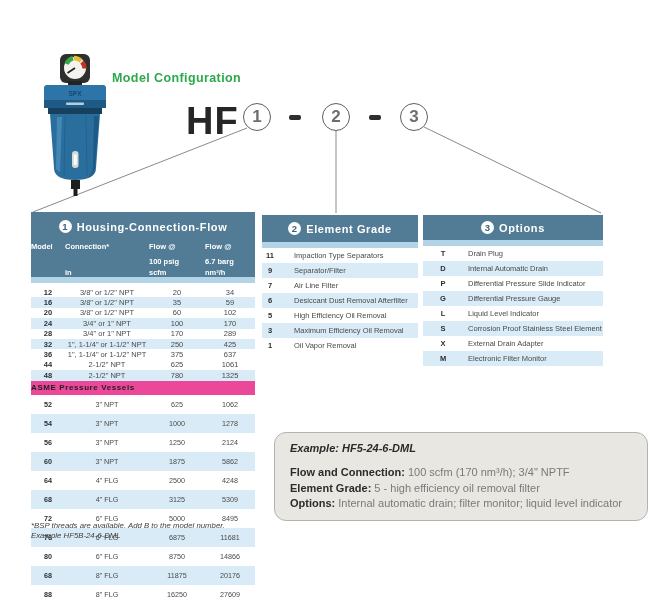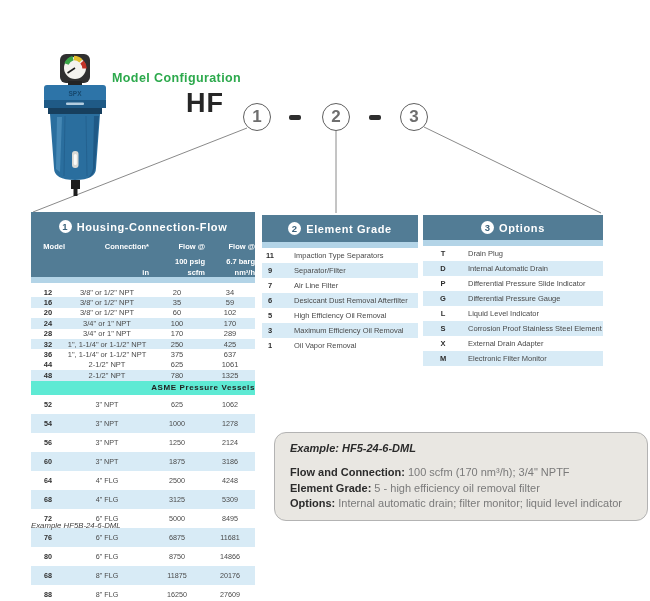--- a/index.html
+++ b/index.html
@@ -2,21 +2,21 @@
 <html><head>
 <meta charset="utf-8">
 <style>
   html,body{margin:0;padding:0;background:#fff;}
   .page{position:relative;width:650px;height:601px;background:#ffffff;overflow:hidden;
         font-family:"Liberation Sans","DejaVu Sans",sans-serif;color:#3c3c3c;}
 
   
   .heading{position:absolute;left:112px;top:71px;font-size:12.5px;font-weight:bold;
            color:#2ca94c;letter-spacing:.4px;}
-  .hf{position:absolute;left:186px;top:88px;font-size:27px;font-weight:bold;color:#262626;letter-spacing:1px;}
+  .hf{position:absolute;left:186px;top:100px;font-size:38px;font-weight:bold;color:#262626;letter-spacing:1px;}
   .circle{position:absolute;top:103px;width:28px;height:28px;border:1.6px solid #5f5f5f;border-radius:50%;
           box-sizing:border-box;background:#fff;color:#6e6e6e;font-size:17px;font-weight:bold;
           display:flex;align-items:center;justify-content:center;}
   .c1{left:243px}.c2{left:322px}.c3{left:400px}
   .dash{position:absolute;top:115px;width:12px;height:4.5px;background:#2e2e2e;border-radius:2px;}
   .d1{left:289px}.d2{left:369px}
   .connectors{position:absolute;left:0;top:0;pointer-events:none;}
 
   
   .product{position:absolute;left:38px;top:48px;}
@@ -33,28 +33,28 @@
   .trow{display:grid;align-items:center;}
   .trow.alt{background:#d8ebf6;}
   .cell{justify-self:center;white-space:nowrap;color:#4a4a4a;}
   .cell.c0{font-weight:bold;color:#2e2e2e;}
 
   
   .housing{left:31px;top:212px;width:224px;}
   .housing .ttitle{height:27px;font-size:11px;padding-top:2px;box-sizing:border-box;}
   .hcols{display:grid;grid-template-columns:34px 84px 56px 50px;height:38px;
          font-size:7.5px;font-weight:bold;}
-  .hcol{text-align:right;}
+  .hcol{text-align:left;}
   .hcol span{display:block;height:11px;line-height:11px;white-space:nowrap;}
   .hcol span:first-child{height:15px;padding-top:2px;}
   .housing .gap{height:4px;background:#fff;}
   .rows-npt .trow{grid-template-columns:34px 84px 56px 50px;height:10.4px;font-size:7.5px;}
   .rows-asme .trow{grid-template-columns:34px 84px 56px 50px;height:19px;font-size:7.2px;}
-  .asme-divider{height:14px;background:#5eead4;color:#1f1f1f;font-size:8px;font-weight:bold;
-                text-align:right;line-height:13px;letter-spacing:.6px;}
+  .asme-divider{height:14px;background:#ec4899;color:#1f1f1f;font-size:8px;font-weight:bold;
+                text-align:left;line-height:13px;letter-spacing:.6px;}
   .footnote{position:absolute;left:31px;top:521px;width:240px;font-size:7.8px;font-style:italic;
             color:#3f3f3f;line-height:9.5px;}
 
   
   .grade{left:262px;top:215px;width:156px;}
   .grade .ttitle{height:27px;font-size:11px;box-sizing:border-box;}
   .grade .trow{grid-template-columns:16px 1fr;height:15px;font-size:7.5px;}
   .grade .cell.c1{justify-self:start;padding-left:16px;}
 
   
@@ -216,21 +216,21 @@
         <div class="trow">
           <span class="cell c0">56</span>
           <span class="cell c1">3" NPT</span>
           <span class="cell c2">1250</span>
           <span class="cell c3">2124</span>
         </div>
         <div class="trow alt">
           <span class="cell c0">60</span>
           <span class="cell c1">3" NPT</span>
           <span class="cell c2">1875</span>
-          <span class="cell c3">3186</span>
+          <span class="cell c3">5862</span>
         </div>
         <div class="trow">
           <span class="cell c0">64</span>
           <span class="cell c1">4" FLG</span>
           <span class="cell c2">2500</span>
           <span class="cell c3">4248</span>
         </div>
         <div class="trow alt">
           <span class="cell c0">68</span>
           <span class="cell c1">4" FLG</span>
@@ -269,20 +269,21 @@
         </div>
         <div class="trow alt">
           <span class="cell c0">92</span>
           <span class="cell c1">10" FLG</span>
           <span class="cell c2">21250</span>
           <span class="cell c3">36104</span>
         </div>
       </div>
   </div>
   <div class="footnote">
+    <div>*BSP threads are available. Add B to the model number.</div>
     <div>Example HF5B-24-6-DML</div>
   </div>
 
   <div class="tbl grade">
     <div class="thead">
       <div class="ttitle">
         <span class="badge">2</span>
         <span>Element Grade</span>
       </div>
     </div>

